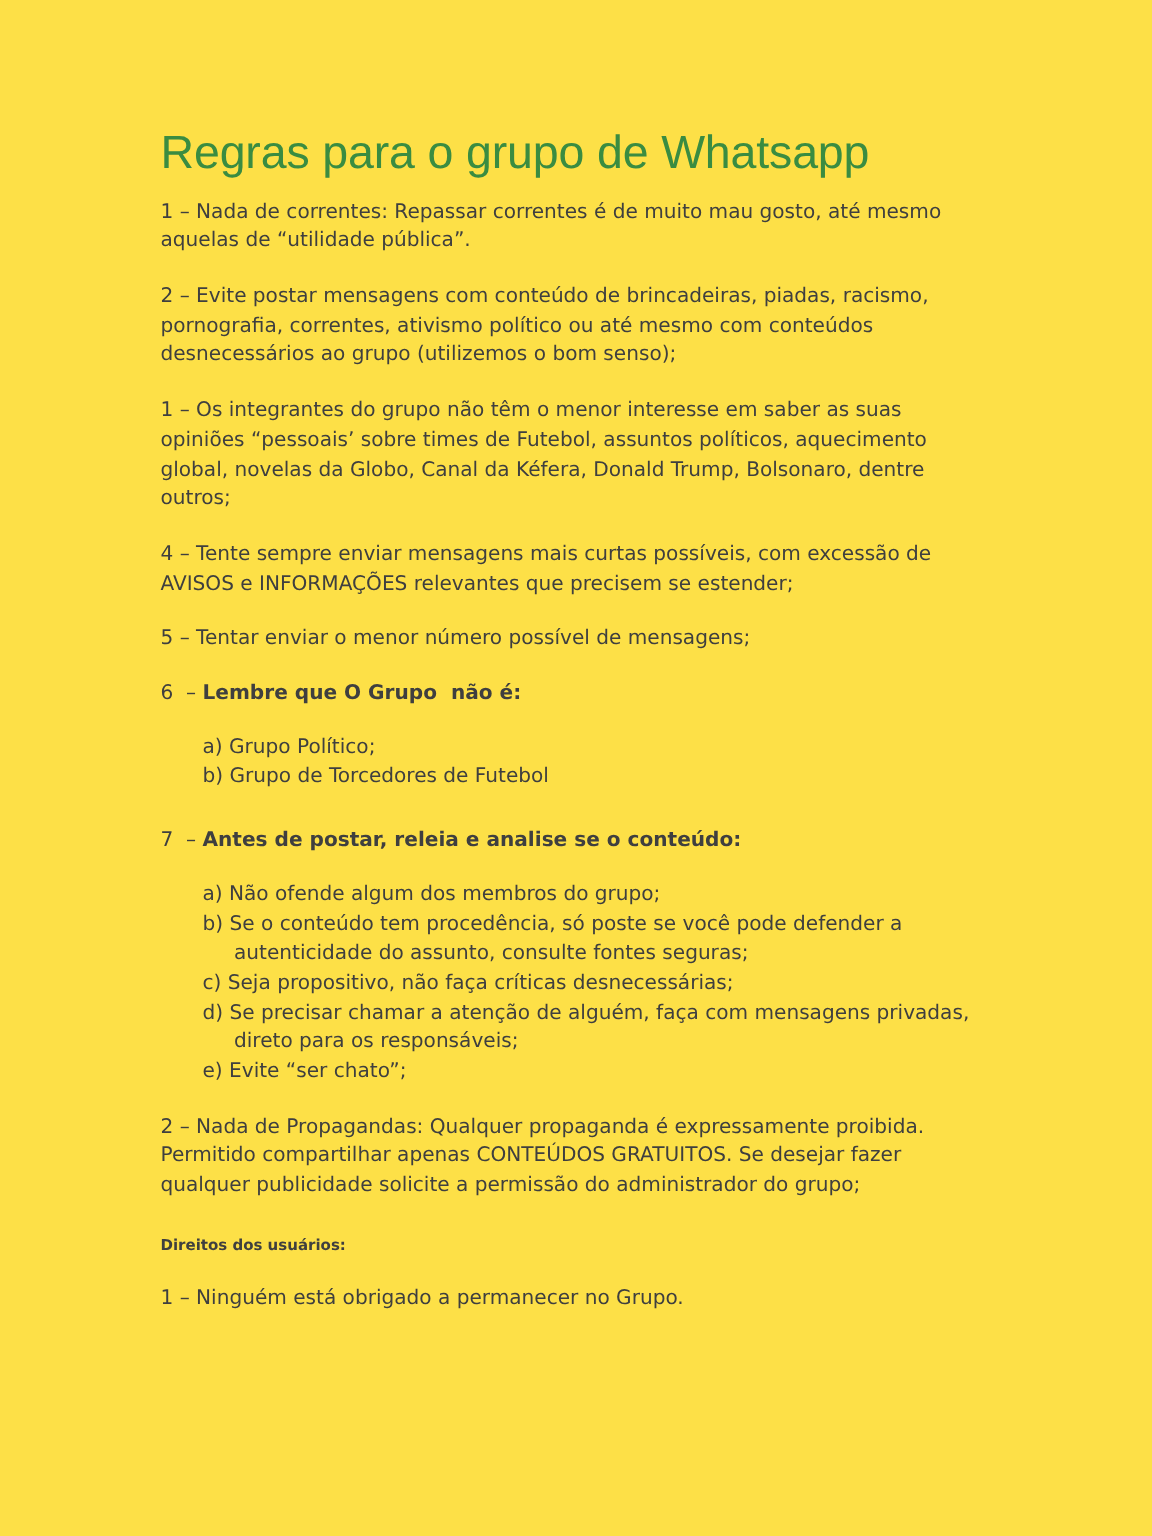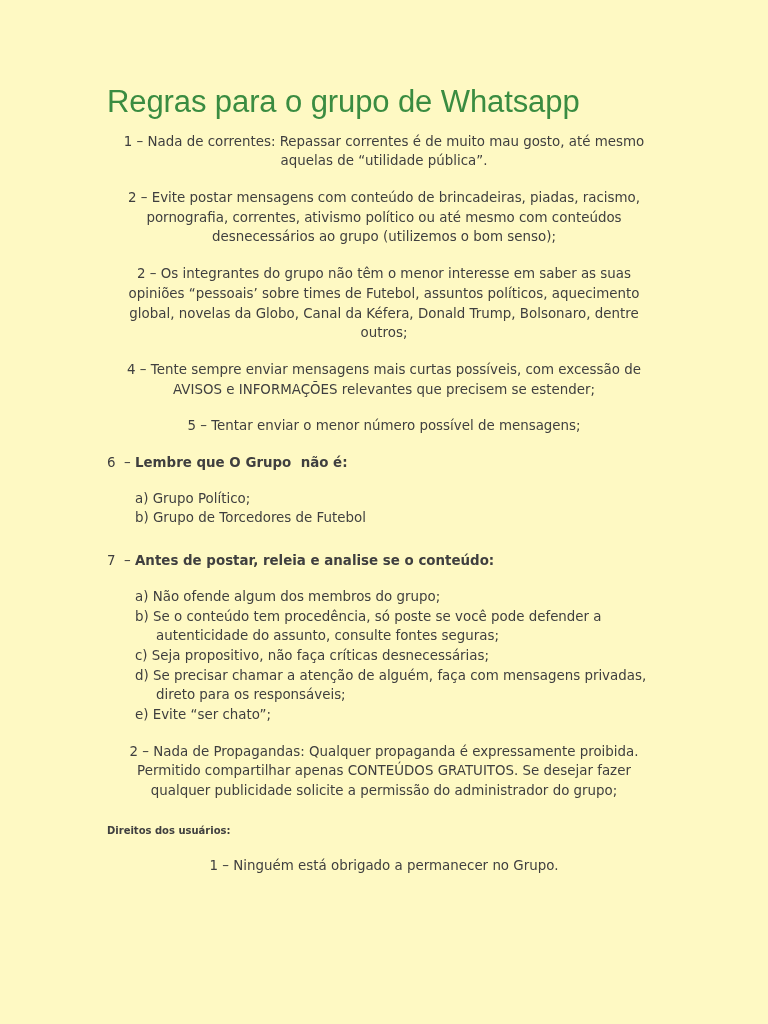--- a/index.html
+++ b/index.html
@@ -12,21 +12,21 @@
     width: 768px;
     height: 1024px;
     position: relative;
     overflow: hidden;
     font-family: "Liberation Sans", sans-serif;
   }
 
   .page {
     position: absolute;
     inset: 0;
-    background: #fef9c3;
+    background: #fde047;
     text-decoration: underline;
   }
 
   .doc-body {
     position: absolute;
     left: 107px;
     top: 84px;
     width: 554px;
   }
 
@@ -40,21 +40,21 @@
     letter-spacing: -0.1px;
     white-space: nowrap;
   }
 
   .rule {
     font-family: "DejaVu Sans", sans-serif;
     font-size: 13.4px;
     line-height: 1.47;
     color: #3f3f3f;
     margin: 0 0 17px 0;
-    text-align: center;
+    text-align: left;
   }
 
   .rule-head {
     font-family: "DejaVu Sans", sans-serif;
     font-size: 13.4px;
     line-height: 1.47;
     color: #3f3f3f;
     margin: 0;
     white-space: pre;
   }
@@ -95,21 +95,21 @@
 
 <div class="page">
   <div class="doc-body">
 
     <h1 class="doc-title">Regras para o grupo de Whatsapp</h1>
 
     <p class="rule">1 – Nada de correntes: Repassar correntes é de muito mau gosto, até mesmo aquelas de “utilidade pública”.</p>
 
     <p class="rule">2 – Evite postar mensagens com conteúdo de brincadeiras, piadas, racismo, pornografia, correntes, ativismo político ou até mesmo com conteúdos desnecessários ao grupo (utilizemos o bom senso);</p>
 
-    <p class="rule">2 – Os integrantes do grupo não têm o menor interesse em saber as suas opiniões “pessoais’ sobre times de Futebol, assuntos políticos, aquecimento global, novelas da Globo, Canal da Kéfera, Donald Trump, Bolsonaro, dentre outros;</p>
+    <p class="rule">1 – Os integrantes do grupo não têm o menor interesse em saber as suas opiniões “pessoais’ sobre times de Futebol, assuntos políticos, aquecimento global, novelas da Globo, Canal da Kéfera, Donald Trump, Bolsonaro, dentre outros;</p>
 
     <p class="rule">4 – Tente sempre enviar mensagens mais curtas possíveis, com excessão de AVISOS e INFORMAÇÕES relevantes que precisem se estender;</p>
 
     <p class="rule">5 – Tentar enviar o menor número possível de mensagens;</p>
 
     <p class="rule-head"><span>6  </span><span>– </span><b>Lembre que O Grupo  não é:</b></p>
 
     <ul class="sublist">
       <li>a) Grupo Político;</li>
       <li>b) Grupo de Torcedores de Futebol</li>

